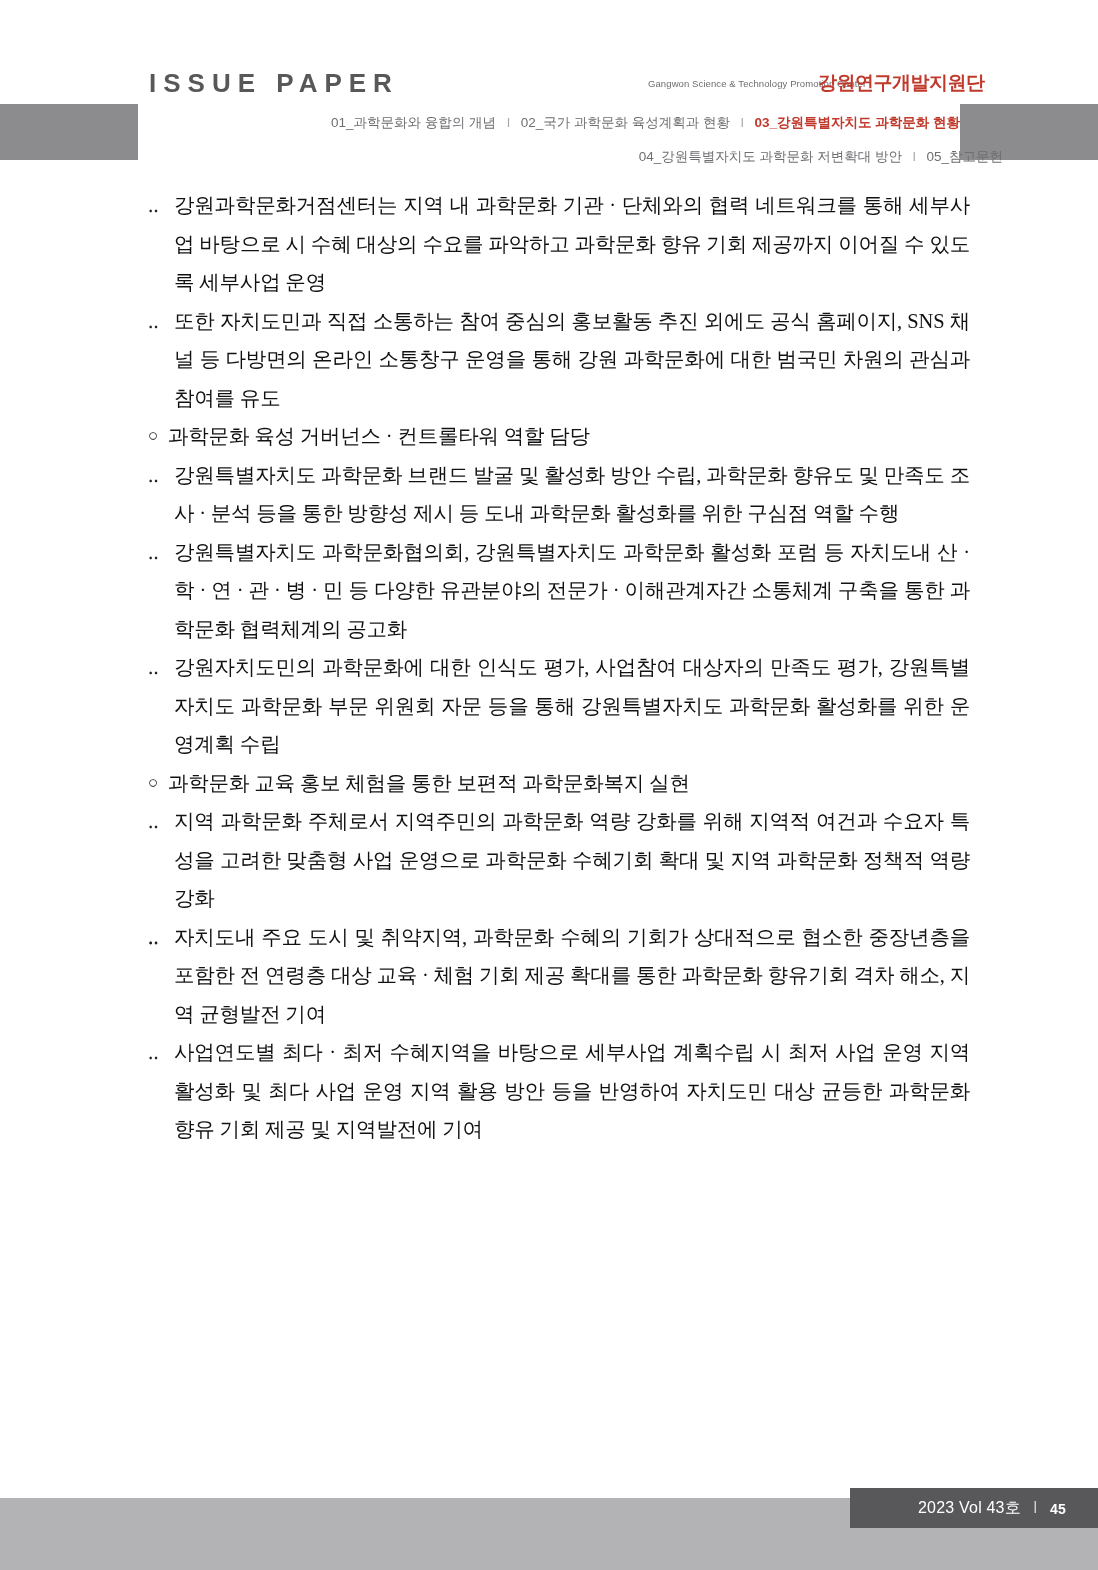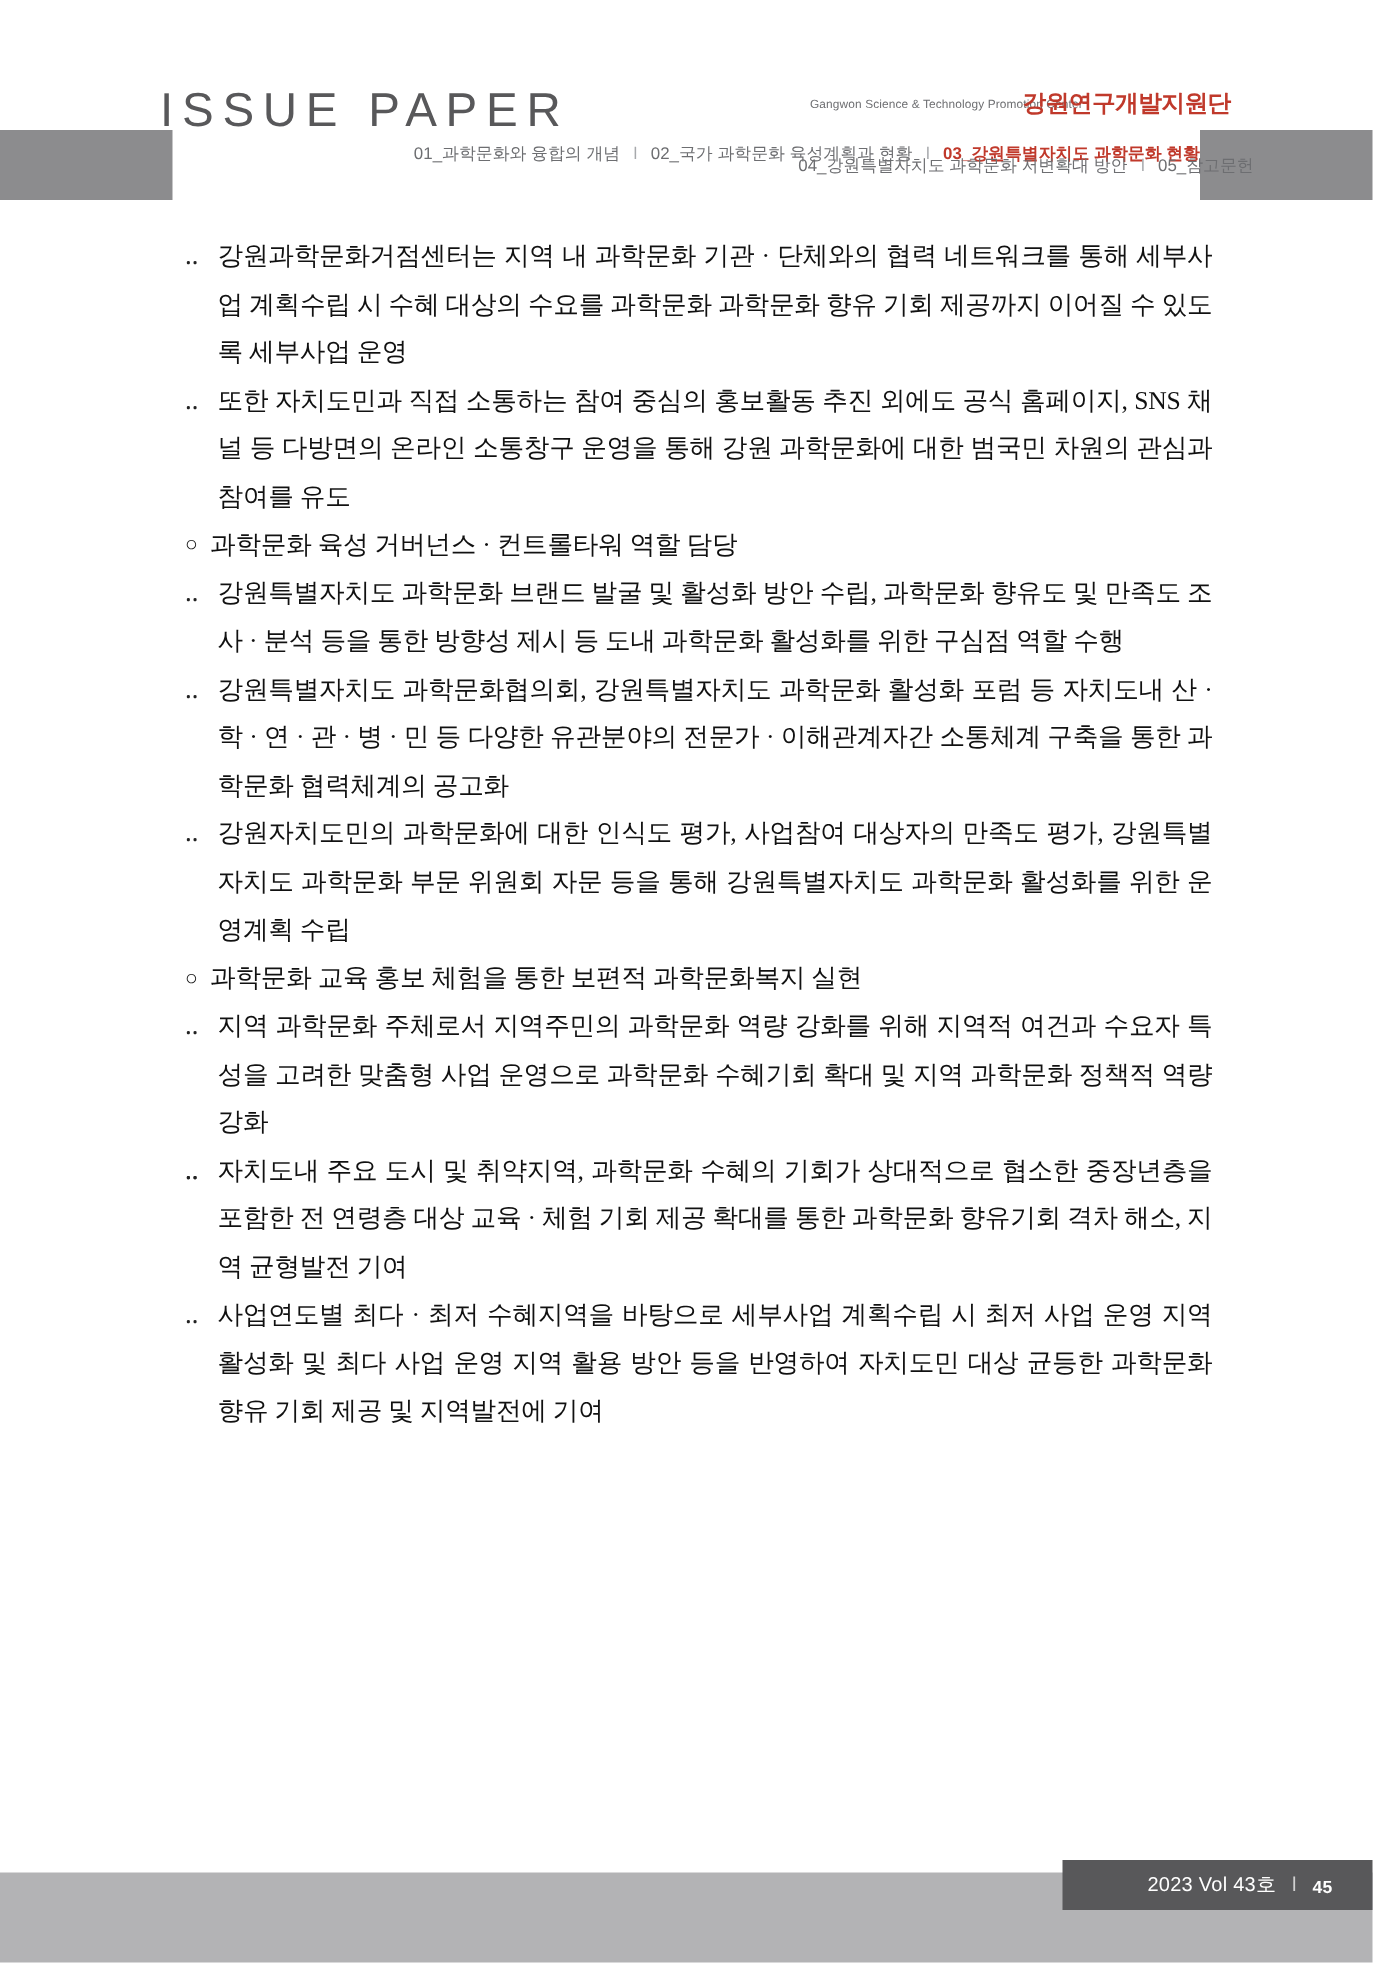--- a/index.html
+++ b/index.html
@@ -19,25 +19,25 @@
   
   .header {
     position: absolute;
     top: 0;
     left: 0;
     width: 1098px;
     height: 160px;
   }
   .header-title {
     position: absolute;
-    left: 128px;
+    left: 149px;
     top: 68px;
     font-family: "Liberation Sans", sans-serif;
-    font-size: 38px;
-    font-weight: normal;
+    font-size: 26px;
+    font-weight: bold;
     letter-spacing: 7px;
     color: #58585a;
   }
   .header-center-en {
     position: absolute;
     left: 648px;
     top: 78px;
     font-family: "Liberation Sans", sans-serif;
     font-size: 9.5px;
     color: #6d6e71;
@@ -75,21 +75,21 @@
     position: absolute;
     width: 822px;
     left: 138px;
     text-align: right;
     font-family: Liberation Sans, sans-serif;
     font-size: 13.5px;
     color: #6d6e71;
     white-space: nowrap;
   }
   .nav-line.row1 { top: 114px; }
-  .nav-line.row2 { top: 124px; padding-left: 43px; }
+  .nav-line.row2 { top: 148px; padding-left: 43px; }
   .nav-sep {
     color: #a7a9ac;
     padding: 0 7px;
   }
   .nav-item.active {
     color: #c0392b;
     font-weight: bold;
   }
 
   
@@ -209,21 +209,21 @@
     <span class="nav-item">04_강원특별자치도 과학문화 저변확대 방안</span>
     <span class="nav-sep">l</span>
     <span class="nav-item">05_참고문헌</span>
   </div>
 </div>
 
 <div class="content">
   <ul class="list">
     <li class="item lvl2">
       <span class="marker">‥</span>
-      <span class="text">강원과학문화거점센터는 지역 내 과학문화 기관 · 단체와의 협력 네트워크를 통해 세부사업 계획수립 시 수혜 대상의 수요를 과학문화 과학문화 향유 기회 제공까지 이어질 수 있도록 세부사업 운영</span>
+      <span class="text">강원과학문화거점센터는 지역 내 과학문화 기관 · 단체와의 협력 네트워크를 통해 세부사업 바탕으로 시 수혜 대상의 수요를 파악하고 과학문화 향유 기회 제공까지 이어질 수 있도록 세부사업 운영</span>
     </li>
     <li class="item lvl2">
       <span class="marker">‥</span>
       <span class="text">또한 자치도민과 직접 소통하는 참여 중심의 홍보활동 추진 외에도 공식 홈페이지, SNS 채널 등 다방면의 온라인 소통창구 운영을 통해 강원 과학문화에 대한 범국민 차원의 관심과 참여를 유도</span>
     </li>
     <li class="item lvl1">
       <span class="marker">○</span>
       <span class="text">과학문화 육성 거버넌스 · 컨트롤타워 역할 담당</span>
     </li>
     <li class="item lvl2">

